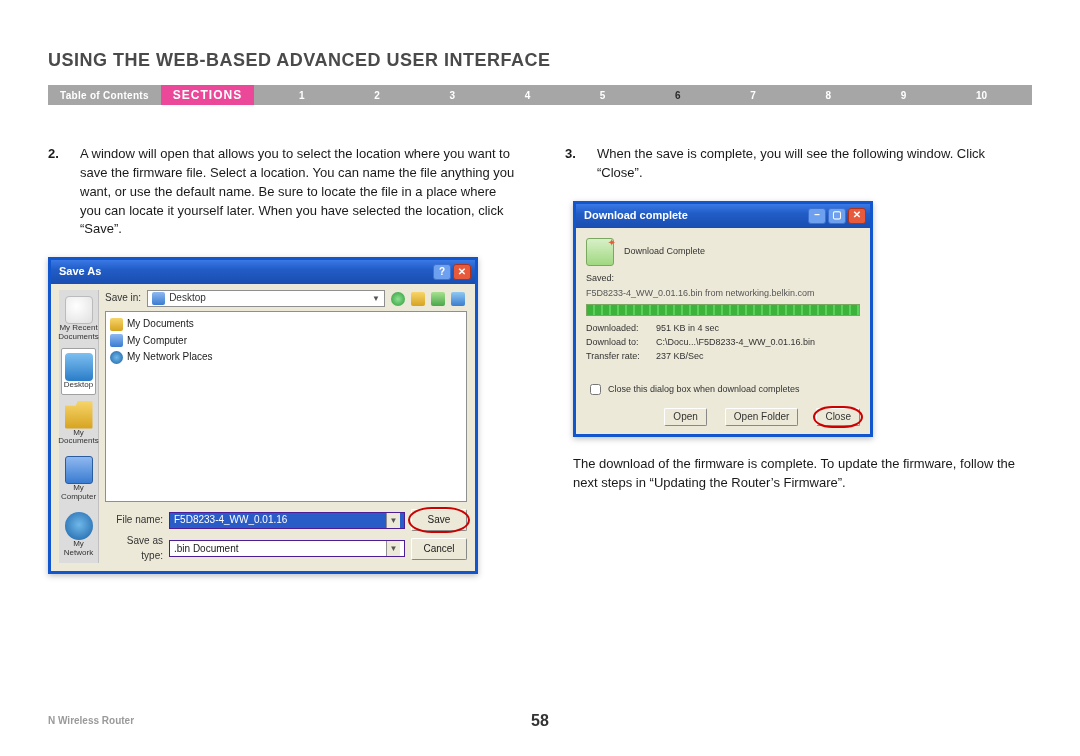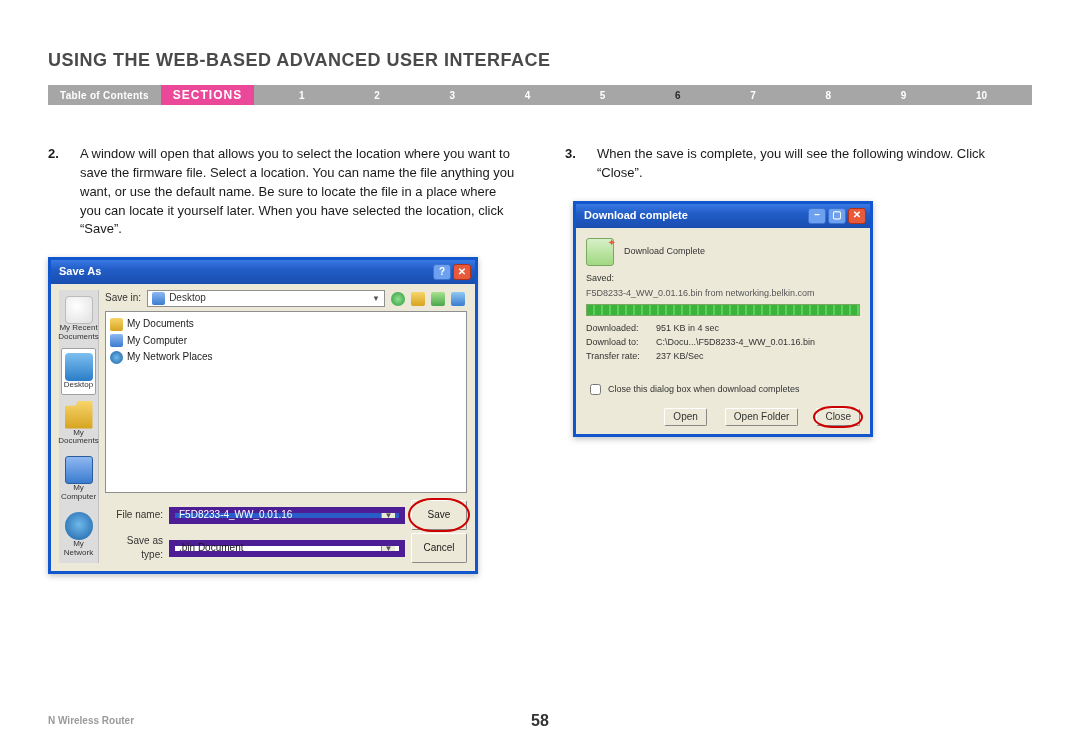--- a/index.html
+++ b/index.html
@@ -145,28 +145,28 @@
   .sa-filelist .fl-item { display: flex; align-items: center; gap: 4px; padding: 1px 0; }
   .fl-ico { width: 13px; height: 13px; }
   .fl-folder { background: linear-gradient(#f7d56a,#d6a320); border-radius: 2px; }
   .fl-comp { background: linear-gradient(#8fb8f0,#3a7cd0); border-radius: 2px; }
   .fl-net { background: radial-gradient(circle,#6fb8e8,#1a60a8); border-radius: 50%; }
 
   .sa-bottom { margin-top: 4px; font-size: 10px; }
   .sa-row { display: flex; align-items: center; gap: 6px; margin-top: 3px; }
   .sa-label { width: 58px; color: #333; text-align: right; }
   .sa-input {
-    flex: 1; height: 17px; background: #fff; border: 6px solid #4c1d95;
+    flex: 1; height: 17px; background: #fff; border: 1px solid #4c1d95;
     font-size: 10px; padding: 0 4px; display: flex; align-items: center;
   }
   .sa-input.hl { background: #2a5cc8; color: #fff; }
   .sa-input .drop { margin-left: auto; font-size: 8px; color: #555; background:#ece9d8; height:100%; width:14px; display:flex; align-items:center; justify-content:center; border-left:1px solid #8f8f8f; }
   .sa-input.hl .drop { background:#ece9d8; color:#555; }
   .sa-btn {
-    width: 56px; height: 30px; background: #ece9d8;
+    width: 56px; height: 22px; background: #ece9d8;
     border: 1px solid #888; border-top-color:#fff; border-left-color:#fff;
     font-size: 10px; display: flex; align-items: center; justify-content: center;
     border-radius: 2px;
   }
   .circled-save { position: relative; }
   .circled-save::after, .circled-close::after {
     content: ""; position: absolute; inset: -3px -4px;
     border: 2px solid #c00; border-radius: 50% / 65%;
   }
 
@@ -359,20 +359,21 @@
             <span>Close this dialog box when download completes</span>
           </label>
           <div class="dlc-btns">
             <div class="dlc-btn">Open</div>
             <div class="dlc-btn">Open Folder</div>
             <div class="dlc-btn circled-close">Close</div>
           </div>
         </div>
       </div>
 
+      <div style="margin-top:18px; padding-left:8px;">The download of the firmware is complete. To update the firmware, follow the next steps in “Updating the Router’s Firmware”.</div>
     </div>
   </div>
 </div>
 
 <div class="footer">
   <span>N Wireless Router</span>
   <span class="pn">58</span>
 </div>
 
 </body></html>

